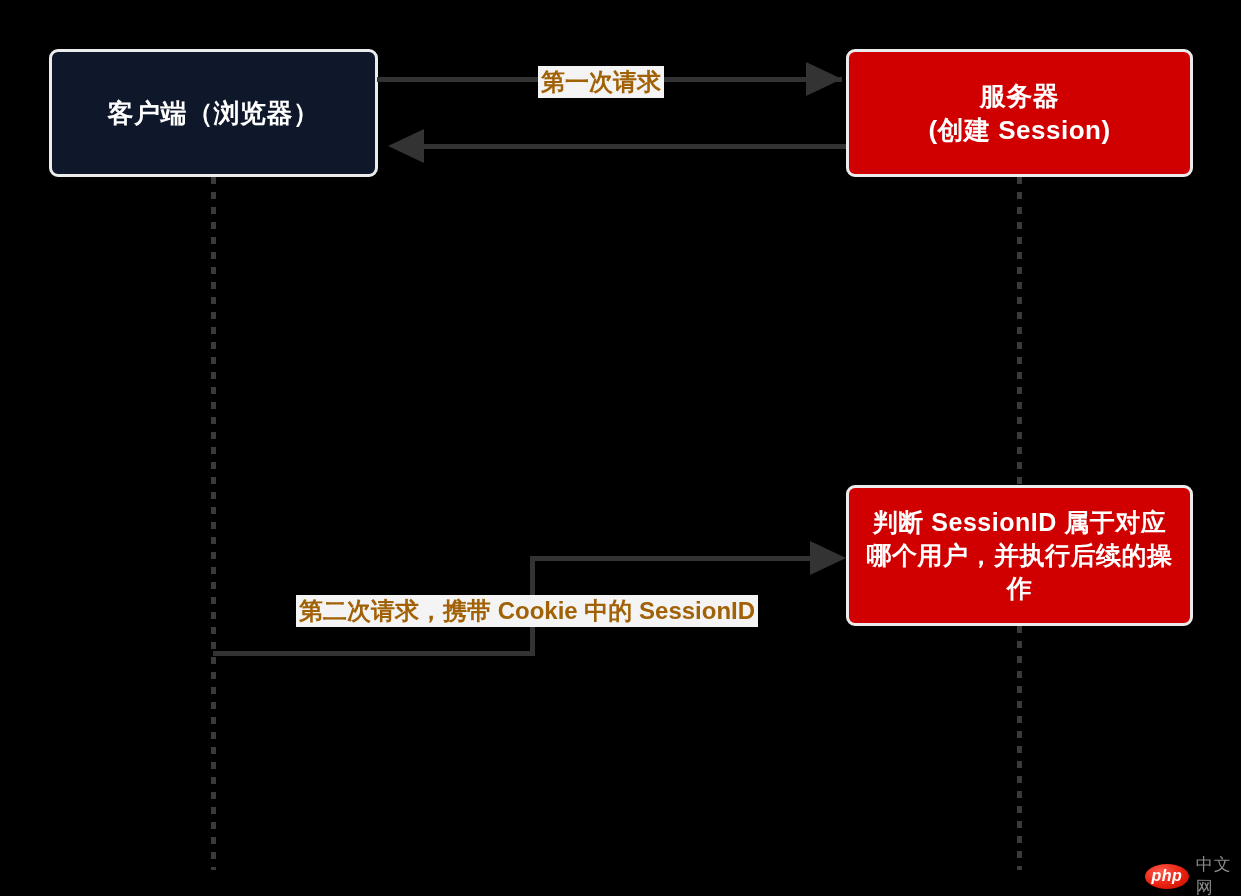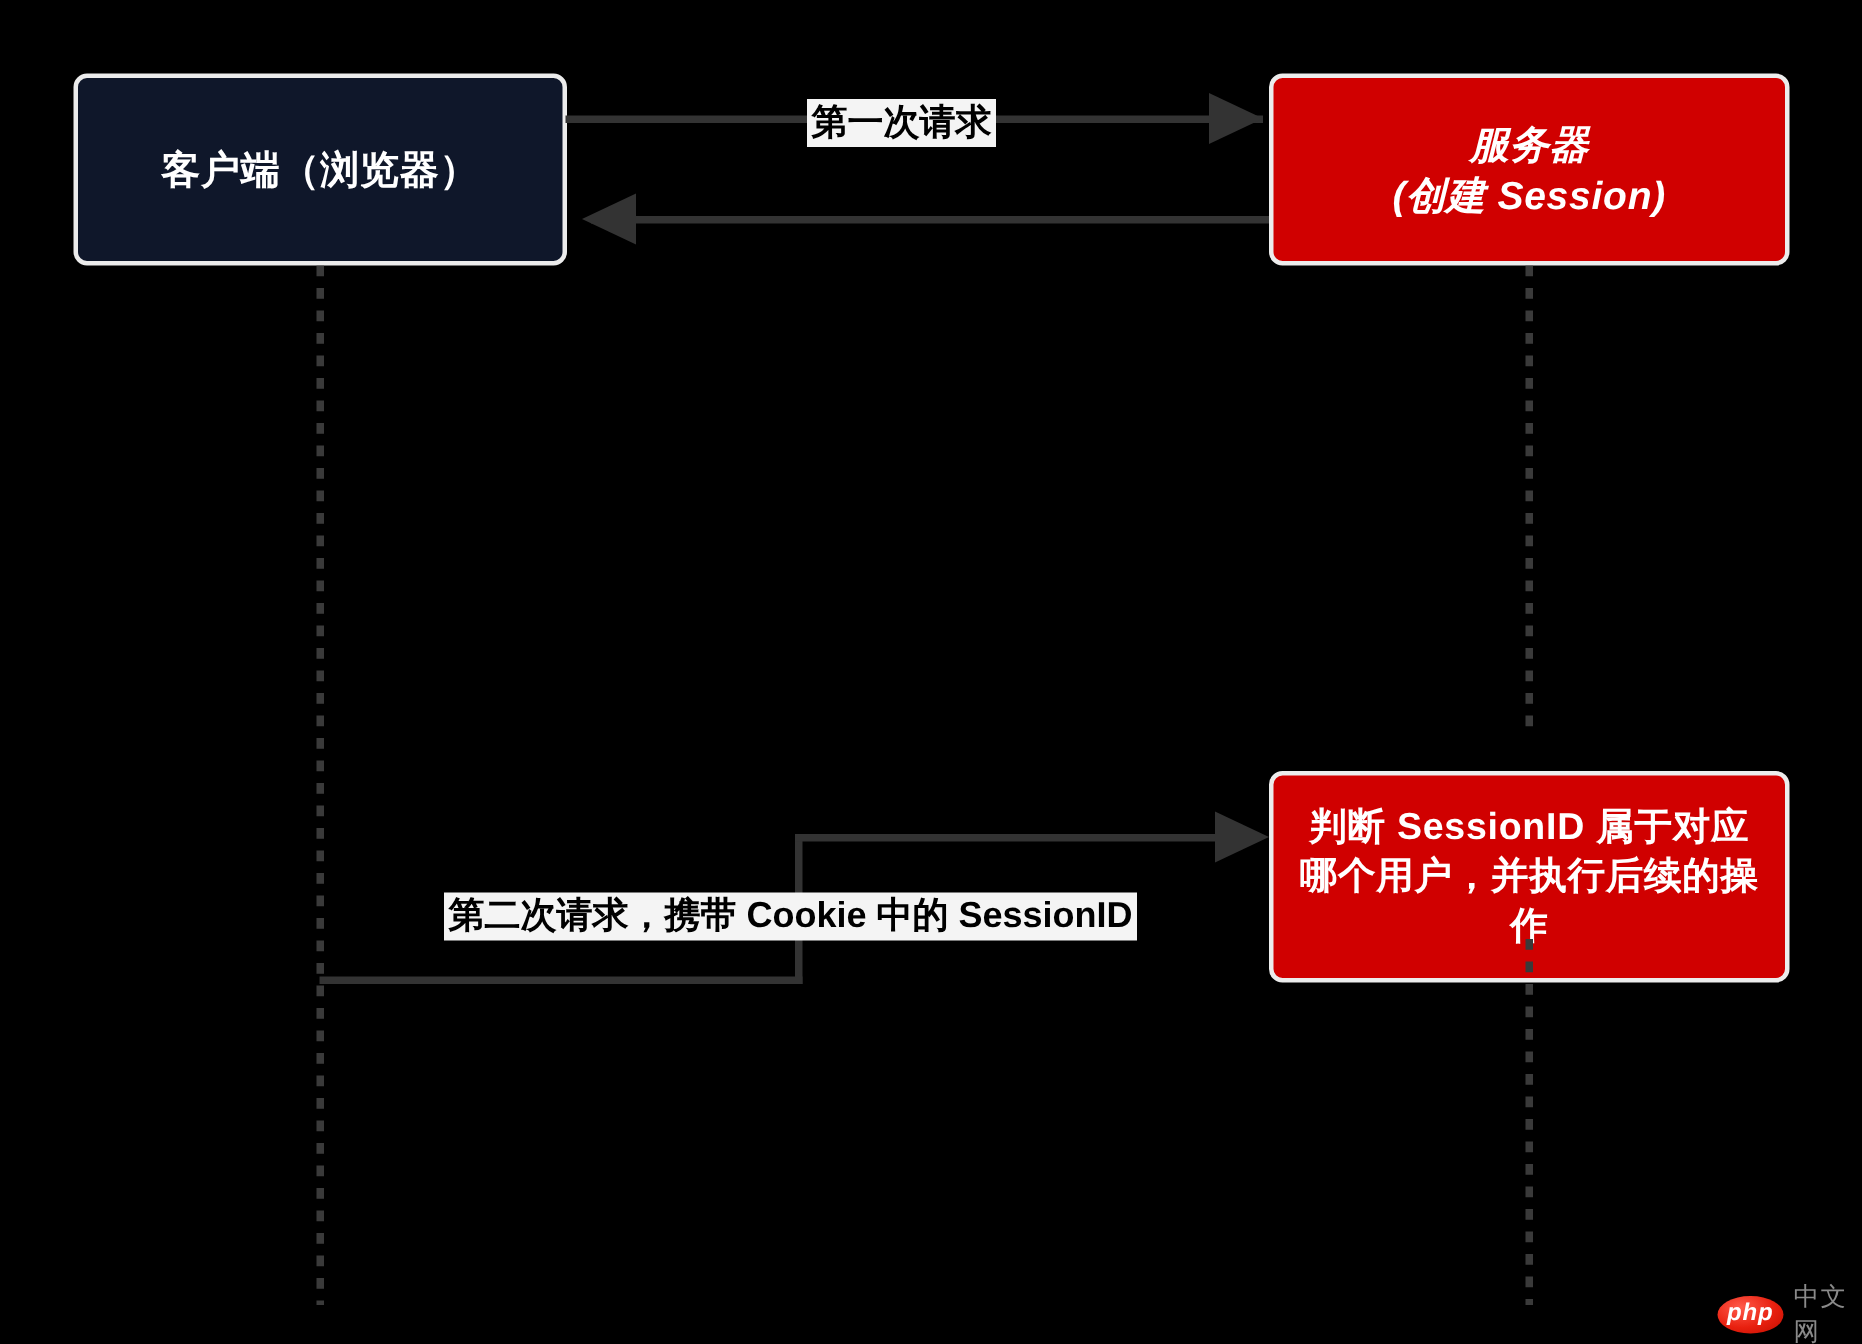--- a/index.html
+++ b/index.html
@@ -42,26 +42,25 @@
     height: 128px;
     font-size: 26px;
   }
   .node.server {
     background: #d00000;
     left: 846px;
     top: 49px;
     width: 347px;
     height: 128px;
     font-size: 26px;
-    font-style: italic;
   }
   .node.decide {
     background: #d00000;
     left: 846px;
-    top: 514px;
+    top: 485px;
     width: 347px;
     height: 141px;
     font-size: 25px;
     padding: 0 12px;
   }
 
   
   .lifeline {
     position: absolute;
     width: 5px;
@@ -98,21 +97,21 @@
   .arrowhead.left {
     border-top: 17px solid transparent;
     border-bottom: 17px solid transparent;
     border-right: 36px solid #333333;
   }
 
   
   .msg-label {
     position: absolute;
     background: #f4f4f4;
-    color: #000000;
+    color: #a16207;
     font-weight: bold;
     font-size: 24px;
     line-height: 1.18;
     padding: 2px 3px;
     white-space: nowrap;
   }
 
   
   .watermark {
     position: absolute;

